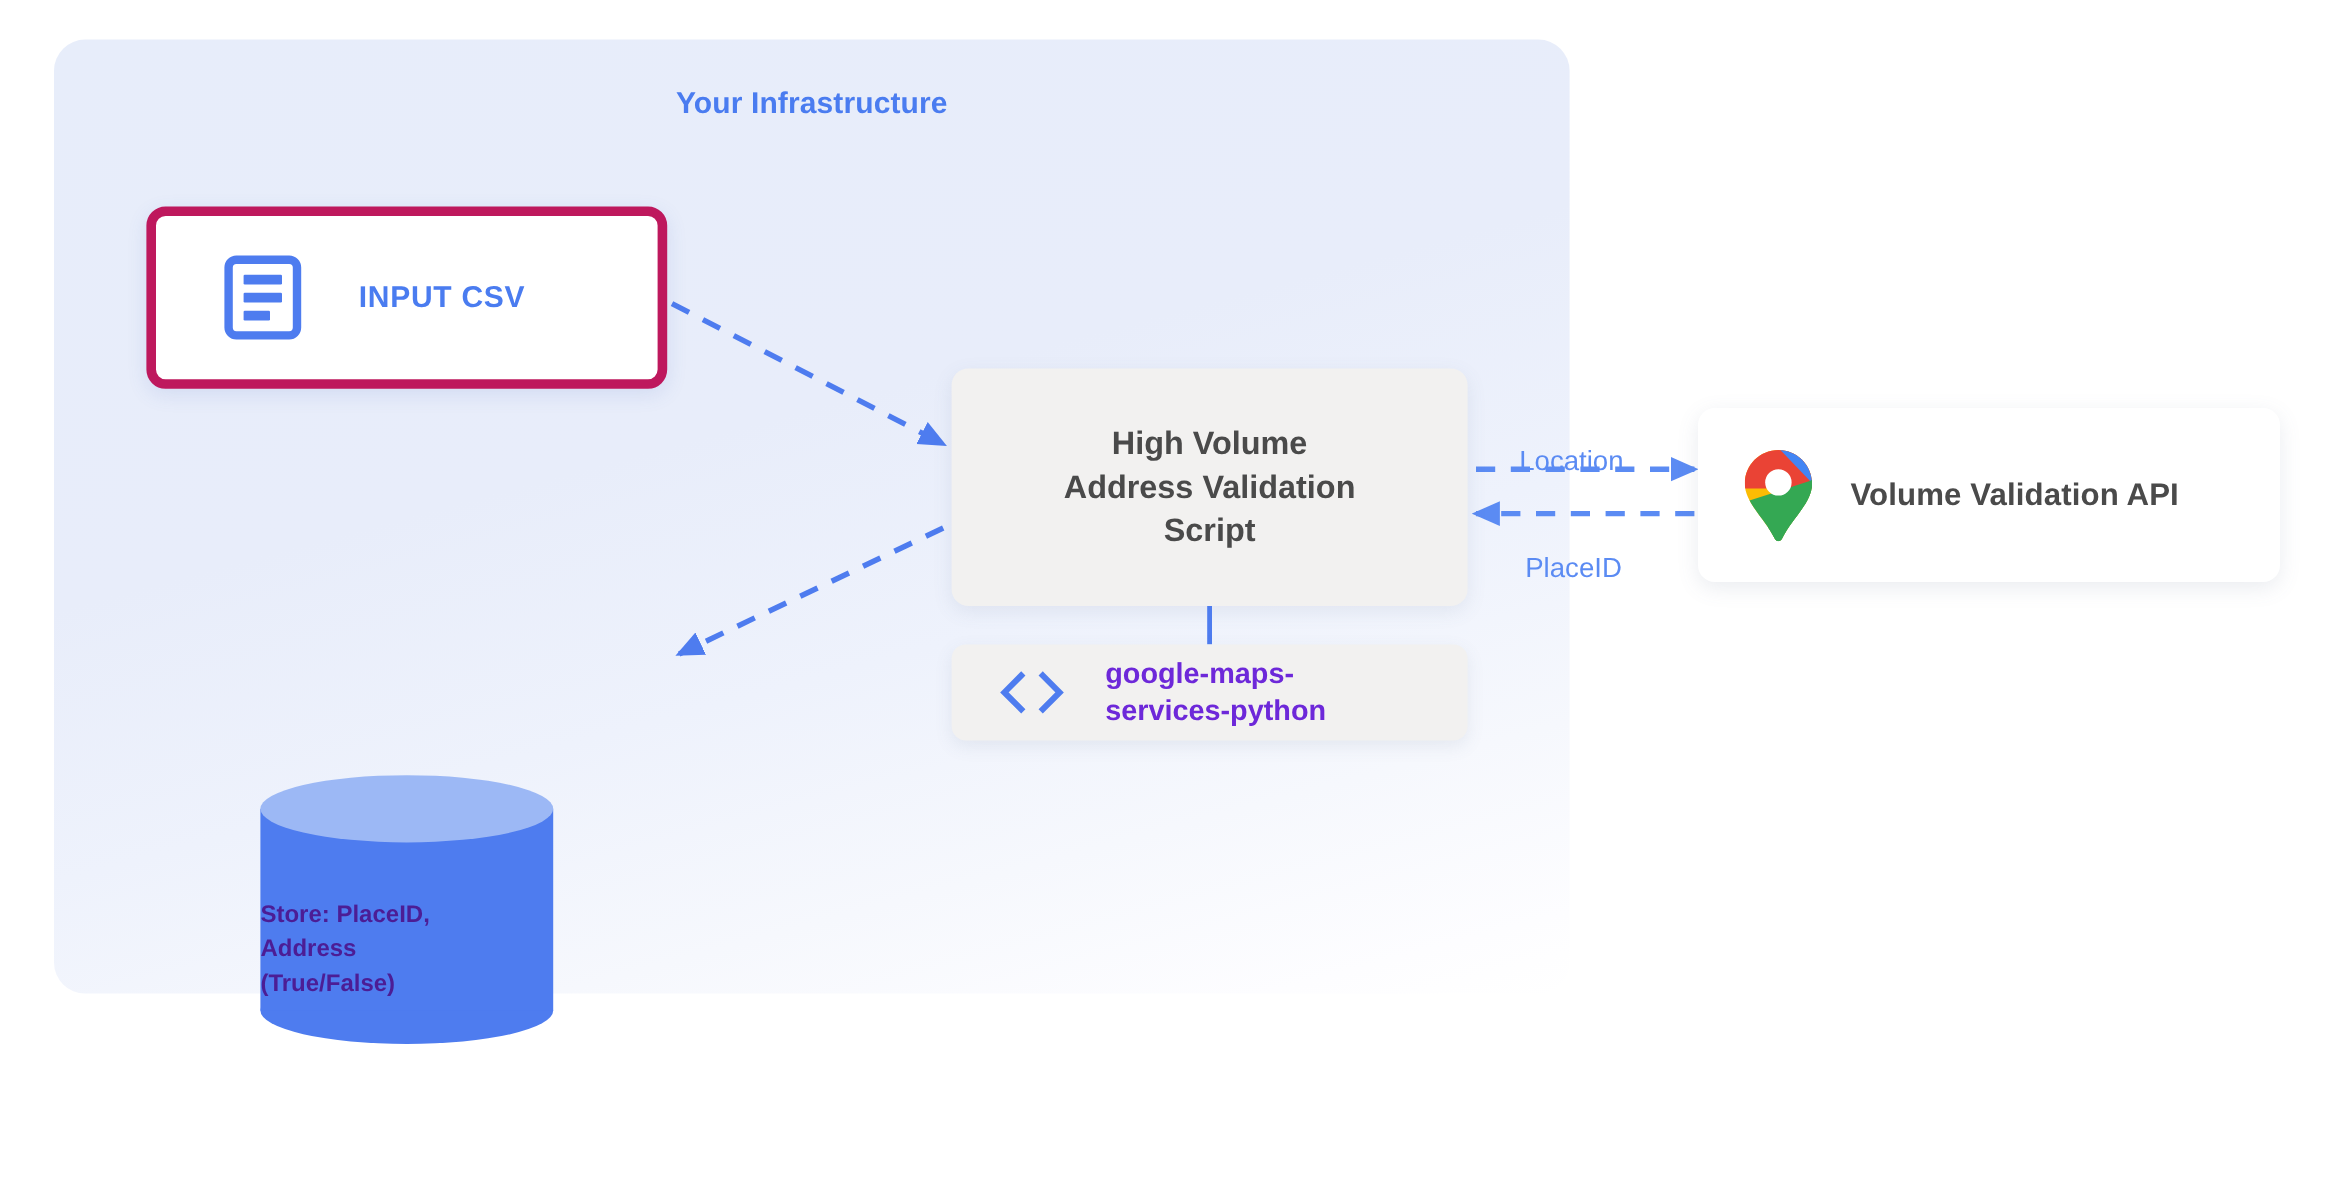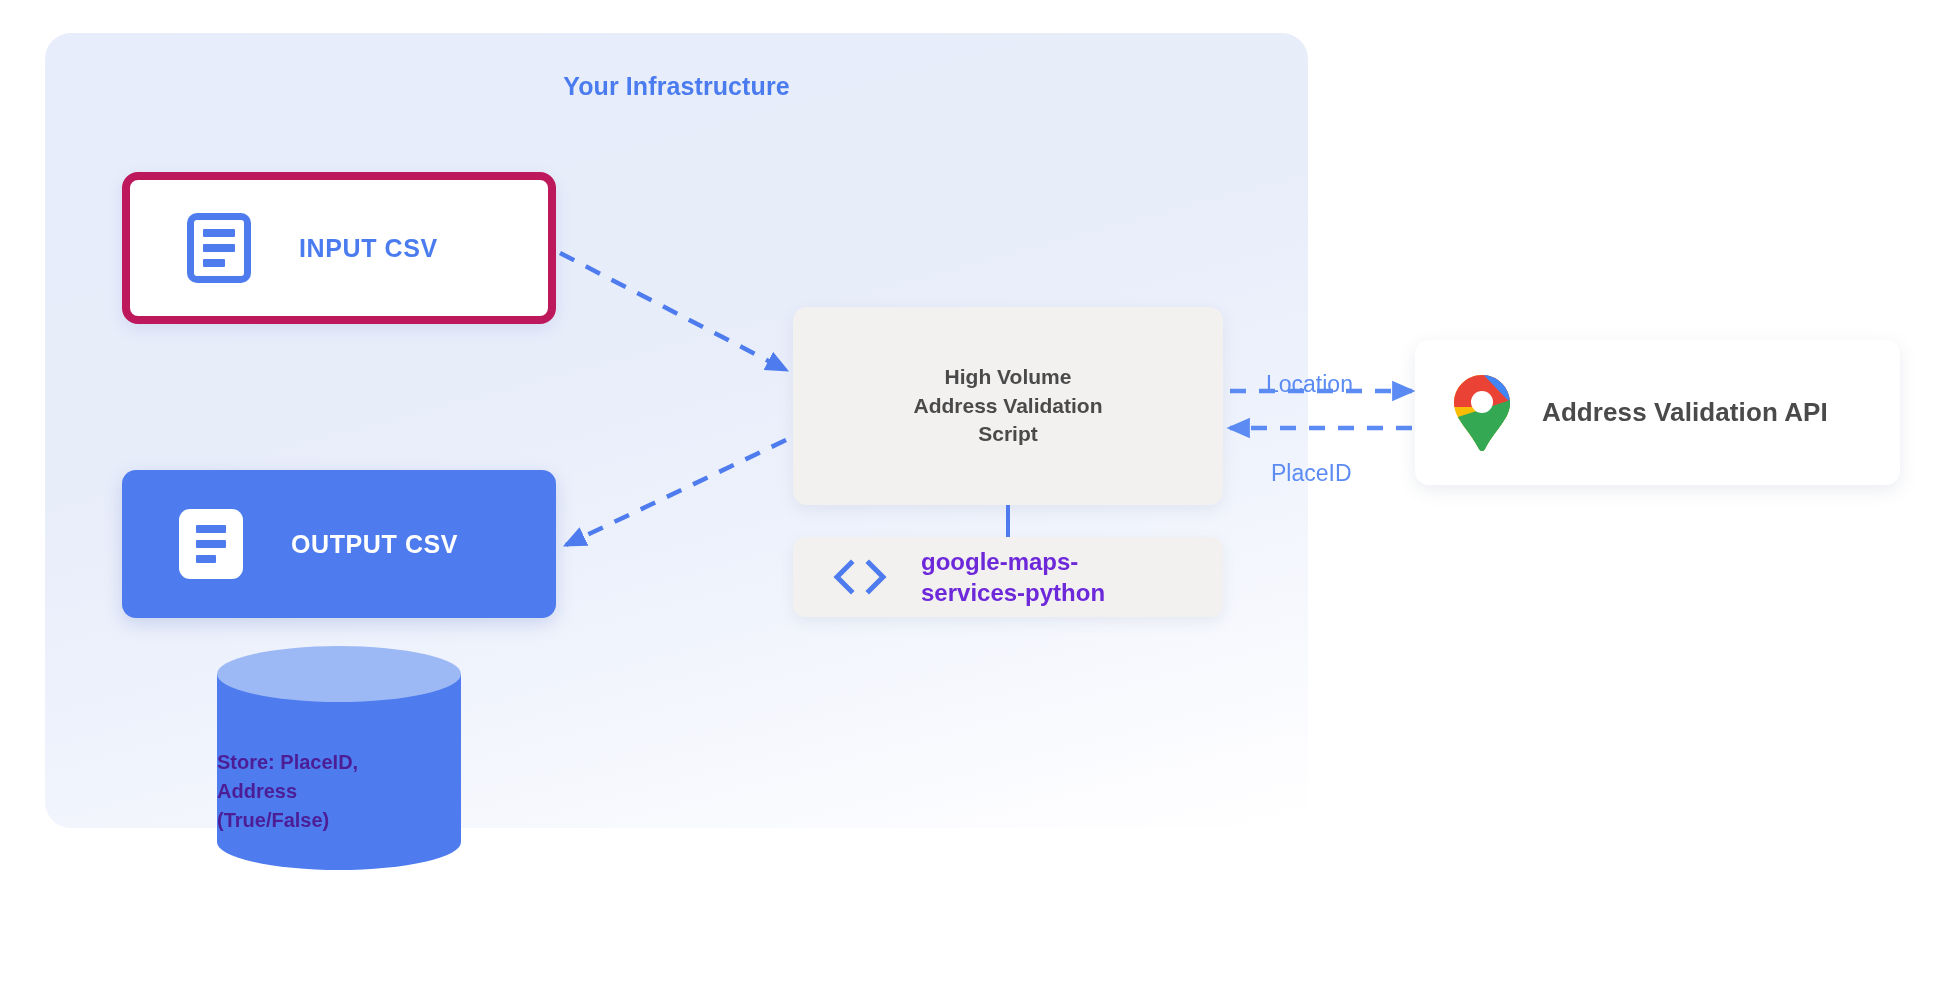--- a/index.html
+++ b/index.html
@@ -141,21 +141,21 @@
     width: 430px;
     height: 198px;
     background: #f2f1f0;
     border-radius: 14px;
     flex-direction: column;
     justify-content: center;
     align-items: center;
     box-shadow: 0 5px 16px rgba(90,105,140,.10);
   }
   #script-box .script-text {
-    font-size: 21px;
+    font-size: 27px;
     font-weight: bold;
     color: #4a4a4a;
     text-align: center;
     line-height: 1.36;
     white-space: pre-line;
   }
 
   
   #script-lib-connector {
     position: absolute;
@@ -302,28 +302,20 @@
 
   <div class="node" id="input-csv">
     <div class="doc-icon-outline">
       <i class="l1"></i>
         <i class="l2"></i>
         <i class="l3"></i>
     </div>
     <span class="node-label">INPUT CSV</span>
   </div>
 
-  <div class="node" id="output-csv">
-    <div class="doc-icon-solid">
-      <i class="l1"></i>
-        <i class="l2"></i>
-        <i class="l3"></i>
-    </div>
-    <span class="node-label">OUTPUT CSV</span>
-  </div>
 
   <div id="database">
     <div id="db-shadow"></div>
     <div id="db-bottom"></div>
     <div id="db-body"></div>
     <div id="db-top"></div>
     <div id="db-label">Store: PlaceID,
 Address
 (True/False)</div>
   </div>
@@ -354,19 +346,19 @@
       </defs>
       <g clip-path="url(#pin-clip)">
         <rect x="0" y="0" width="64" height="80" fill="#fbbc04"></rect>
         <path d="M0 0 L64 0 L64 34 L0 34 Z" fill="#ea4335"></path>
         <path d="M26 -6 L70 -6 L70 40 Z" fill="#4285f4"></path>
         <path d="M64 22 L64 80 L10 80 Z" fill="#34a853"></path>
         <path d="M2 46 L30 80 L64 80 L64 26 Z" fill="#34a853"></path>
       </g>
       <circle cx="32" cy="29" r="11" fill="#ffffff"></circle>
     </svg>
-    <span class="api-label">Address Validation API</span>
+    <span class="api-label">Volume Validation API</span>
   </div>
 
   <div class="edge-label" id="label-location">Location</div>
   <div class="edge-label" id="label-placeid">PlaceID</div>
 
 </div>
 
 </body></html>

